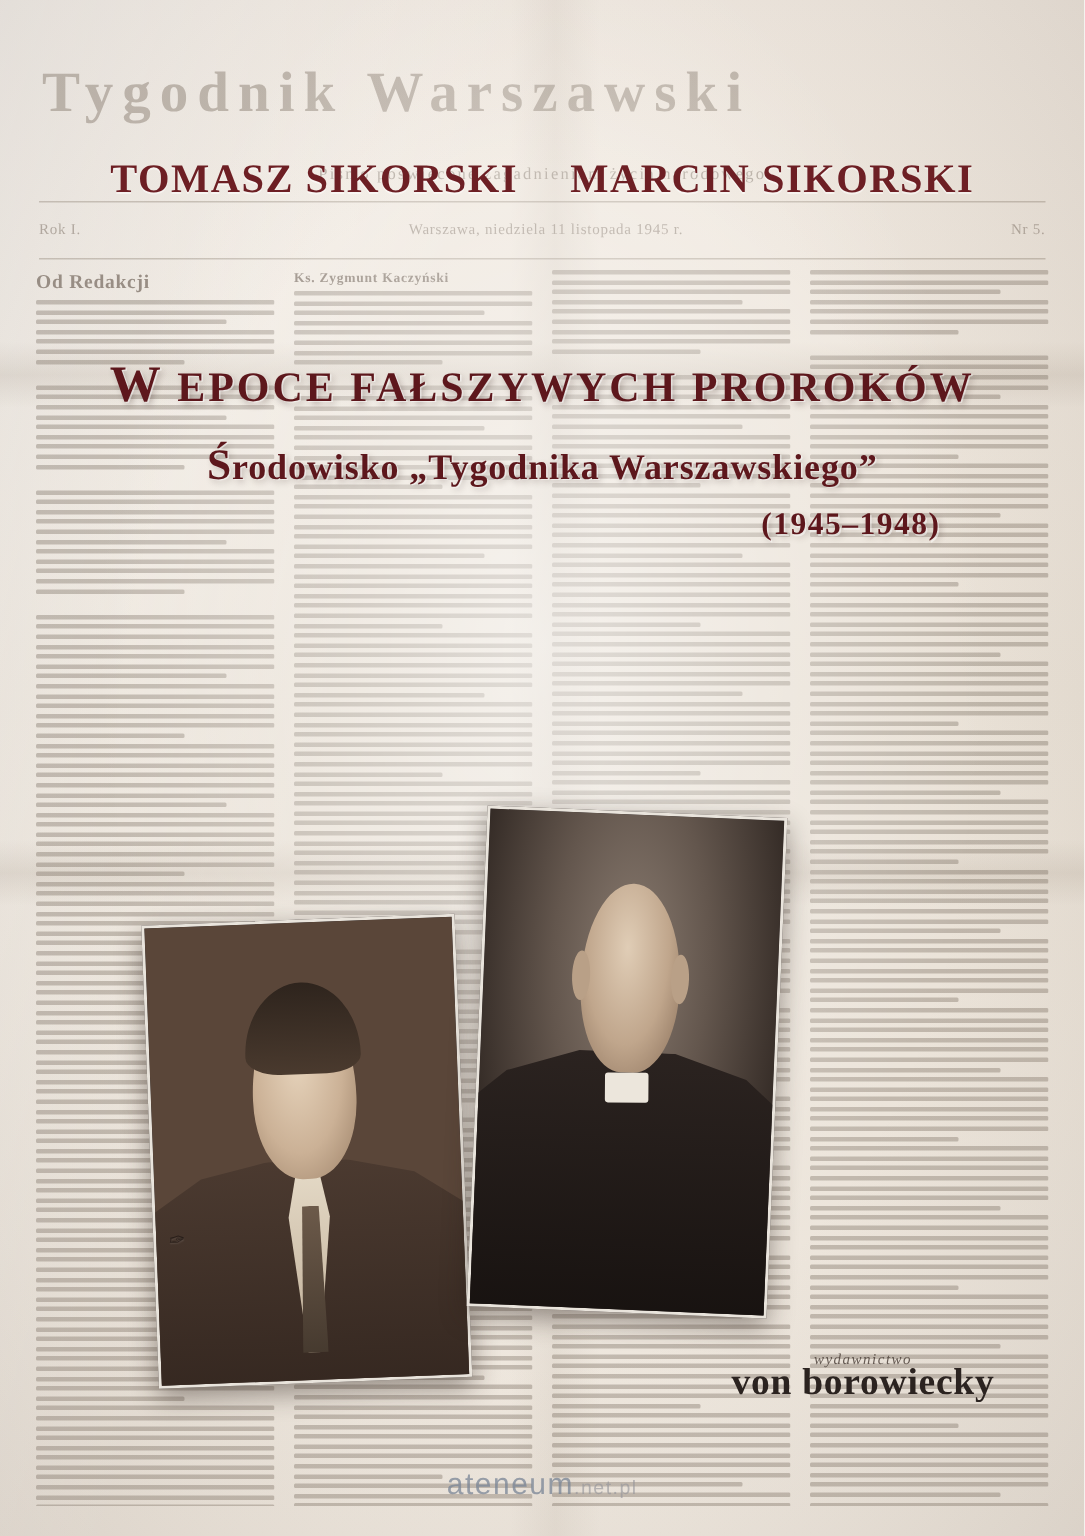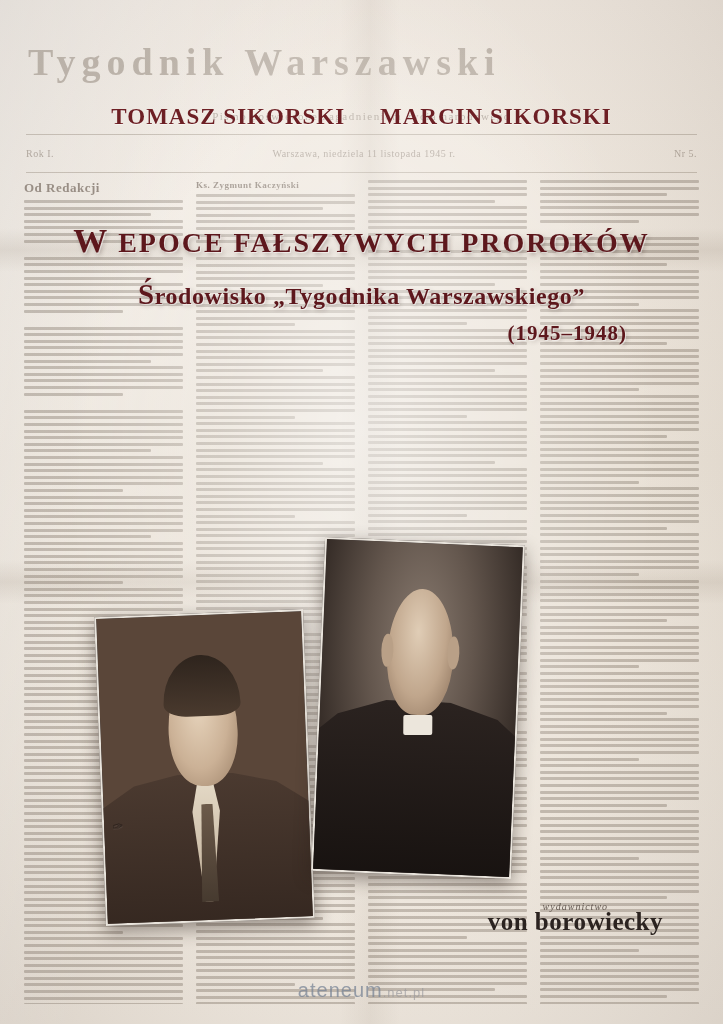--- a/index.html
+++ b/index.html
@@ -144,21 +144,21 @@
   .authors {
     position: absolute;
     top: 104px;
     left: 0; right: 0;
     text-align: center;
     z-index: 6;
   }
   .authors span {
     font-family: "Liberation Serif", serif;
     font-weight: bold;
-    font-size: 23px;
+    font-size: 27px;
     color: #6d1f24;
     letter-spacing: 1px;
     text-shadow: 0 1px 0 rgba(255,255,255,0.5);
   }
   .authors .sep { display: inline-block; width: 26px; }
 
   
   .title-wrap {
     position: absolute;
     top: 208px;
@@ -172,21 +172,21 @@
     font-size: 84px;
     line-height: 0.95;
     color: #5d171c;
     letter-spacing: 1px;
     text-shadow:
       2px 2px 0 rgba(255,255,255,0.55),
       4px 5px 7px rgba(60,40,35,0.35);
   }
   .title-main .cap { font-size: 112px; }
   .title-sub1 {
-    margin-top: 14px;
+    margin-top: 30px;
     font-family: "Liberation Serif", serif;
     font-weight: bold;
     font-size: 28px;
     color: #5d171c;
     letter-spacing: 2px;
     text-shadow: 1px 1px 0 rgba(255,255,255,0.5), 2px 3px 4px rgba(60,40,35,0.28);
   }
   .title-sub1 .cap { font-size: 34px; }
   .title-sub2 {
     margin-top: 18px;

